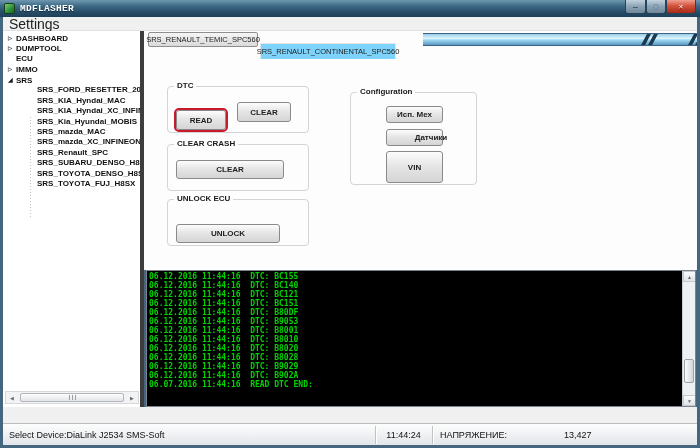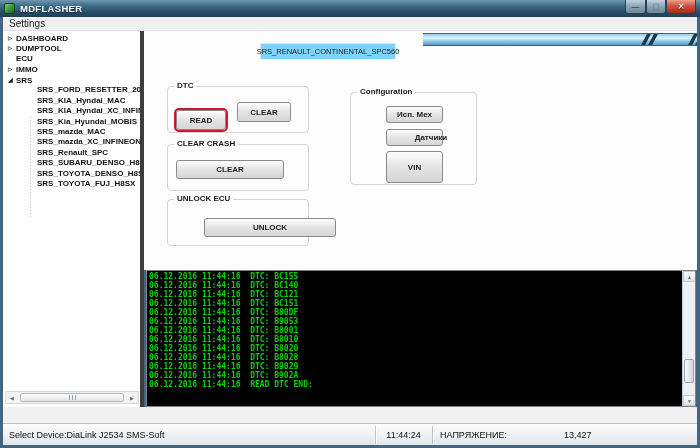--- a/index.html
+++ b/index.html
@@ -7,21 +7,21 @@
   .window {
     position:relative; width:700px; height:448px;
     background:#44677f;
     font-family:"Liberation Sans", sans-serif;
     overflow:hidden;
   }
   
   .titlebar {
     position:absolute; left:0; top:0; width:700px; height:17px;
     background:linear-gradient(180deg,#6f97b0 0%, #3e6a86 35%, #274d68 70%, #1d4059 100%);
-    display:flex; align-items:center;
+    display:flex; align-items:center;font-family:Liberation Mono, monospace;
   }
   .app-icon {
     width:11px; height:11px; margin-left:4px; border-radius:2px;
     background:linear-gradient(135deg,#7fd06f,#2e8f3a 60%,#1d5f26);
     border:1px solid #14411b;
   }
   .title-text { color:#fff; font-size:9.5px; font-weight:bold; margin-left:5px; text-shadow:0 1px 1px #10293a; letter-spacing:.3px; }
   .win-controls { position:absolute; right:4px; top:0; display:flex; }
   .win-btn {
     height:14px; border:1px solid #26445a; border-top:none;
@@ -30,21 +30,21 @@
   }
   .win-btn.minb { width:21px; background:linear-gradient(180deg,#c3d2dc,#8aa4b6 50%,#71889a); color:#2c4456; font-weight:bold; }
   .win-btn.maxb { width:20px; background:linear-gradient(180deg,#c3d2dc,#8aa4b6 50%,#71889a); color:#5d7689; }
   .win-btn.closeb { width:30px; background:linear-gradient(180deg,#f0a090,#d4523c 45%,#a62b16); font-weight:bold; text-shadow:0 1px 1px #5c1005; }
   
   .menubar {
     position:absolute; left:3px; top:17px; width:694px; height:14px;
     background:#f0f0f0; border-bottom:1px solid #e0e0e0;
     display:flex; align-items:center;
   }
-  .menu-item { font-size:10px; color:#222; padding:0 6px; }
+  .menu-item { font-size:14px; color:#222; padding:0 6px; }
   
   .tree-panel {
     position:absolute; left:3px; top:31px; width:138px; height:376px;
     background:#fff; overflow:hidden;
   }
   .splitter { position:absolute; left:140px; top:31px; width:4px; height:376px; background:#3d3d3d; }
   .tree { position:absolute; left:0; top:2px; width:138px; }
   .tree-row { height:10.45px; line-height:10.45px; white-space:nowrap; font-size:8px; font-weight:bold; color:#111; }
   .tree-row .expander { display:inline-block; width:8px; margin-left:5px; font-size:5.5px; color:#444; vertical-align:1px; }
   .tree-row .expander.open { font-size:6px; color:#1a1a1a; }
@@ -169,20 +169,21 @@
       <div class="hs-arrow">◀</div>
       <div class="hs-thumb">
           <div class="hs-grip"></div>
         </div>
       <div class="hs-arrow">▶</div>
     </div>
   </div>
   <div class="splitter"></div>
 
   <div class="main-panel">
+    <div class="tab inactive">SRS_RENAULT_TEMIC_SPC560</div>
     <div class="tab active">SRS_RENAULT_CONTINENTAL_SPC560</div>
     <div class="progressbar">
       <div class="pstripe" style="left:221px;"></div>
       <div class="pstripe" style="left:228px;"></div>
       <div class="pstripe" style="left:268px;"></div>
       <div class="pstripe" style="left:275px;"></div>
     </div>
 
     <div class="groupbox" style="left:23px; top:55px; width:142px; height:47px;">
       <span class="gb-title">DTC</span>
@@ -190,21 +191,21 @@
       <div class="btn" style="left:69px; top:15px; width:54px; height:20px;">CLEAR</div>
     </div>
 
     <div class="groupbox" style="left:23px; top:113px; width:142px; height:47px;">
       <span class="gb-title">CLEAR CRASH</span>
       <div class="btn" style="left:8px; top:15px; width:108px; height:19px;">CLEAR</div>
     </div>
 
     <div class="groupbox" style="left:23px; top:168px; width:142px; height:47px;">
       <span class="gb-title">UNLOCK ECU</span>
-      <div class="btn" style="left:8px; top:18px; width:132px; height:19px;margin-left:28px;">UNLOCK</div>
+      <div class="btn" style="left:8px; top:24px; width:104px; height:19px;">UNLOCK</div>
     </div>
 
     <div class="groupbox" style="left:206px; top:61px; width:127px; height:93px;">
       <span class="gb-title">Configuration</span>
       <div class="btn" style="left:35px; top:13px; width:57px; height:17px;">Исп. Мех</div>
       <div class="btn" style="left:35px; top:36px; width:57px; height:17px;padding-left:33px;">Датчики</div>
       <div class="btn" style="left:35px; top:58px; width:57px; height:32px;">VIN</div>
     </div>
   </div>
 
@@ -215,21 +216,21 @@
         <div class="log-line">06.12.2016 11:44:16  DTC: BC121</div>
         <div class="log-line">06.12.2016 11:44:16  DTC: BC151</div>
         <div class="log-line">06.12.2016 11:44:16  DTC: B80DF</div>
         <div class="log-line">06.12.2016 11:44:16  DTC: B9053</div>
         <div class="log-line">06.12.2016 11:44:16  DTC: B8001</div>
         <div class="log-line">06.12.2016 11:44:16  DTC: B8010</div>
         <div class="log-line">06.12.2016 11:44:16  DTC: B8020</div>
         <div class="log-line">06.12.2016 11:44:16  DTC: B8028</div>
         <div class="log-line">06.12.2016 11:44:16  DTC: B9029</div>
         <div class="log-line">06.12.2016 11:44:16  DTC: B902A</div>
-        <div class="log-line">06.12.2016 11:44:16  READ DTC END:</div>
+        <div class="log-line">06.07.2016 11:44:16  READ DTC END:</div>
       </div>
     <div class="vscroll">
       <div class="vs-arrow up">▲</div>
       <div class="vs-thumb"></div>
       <div class="vs-arrow down">▼</div>
     </div>
   </div>
 
   <div class="gap-strip"></div>
 

